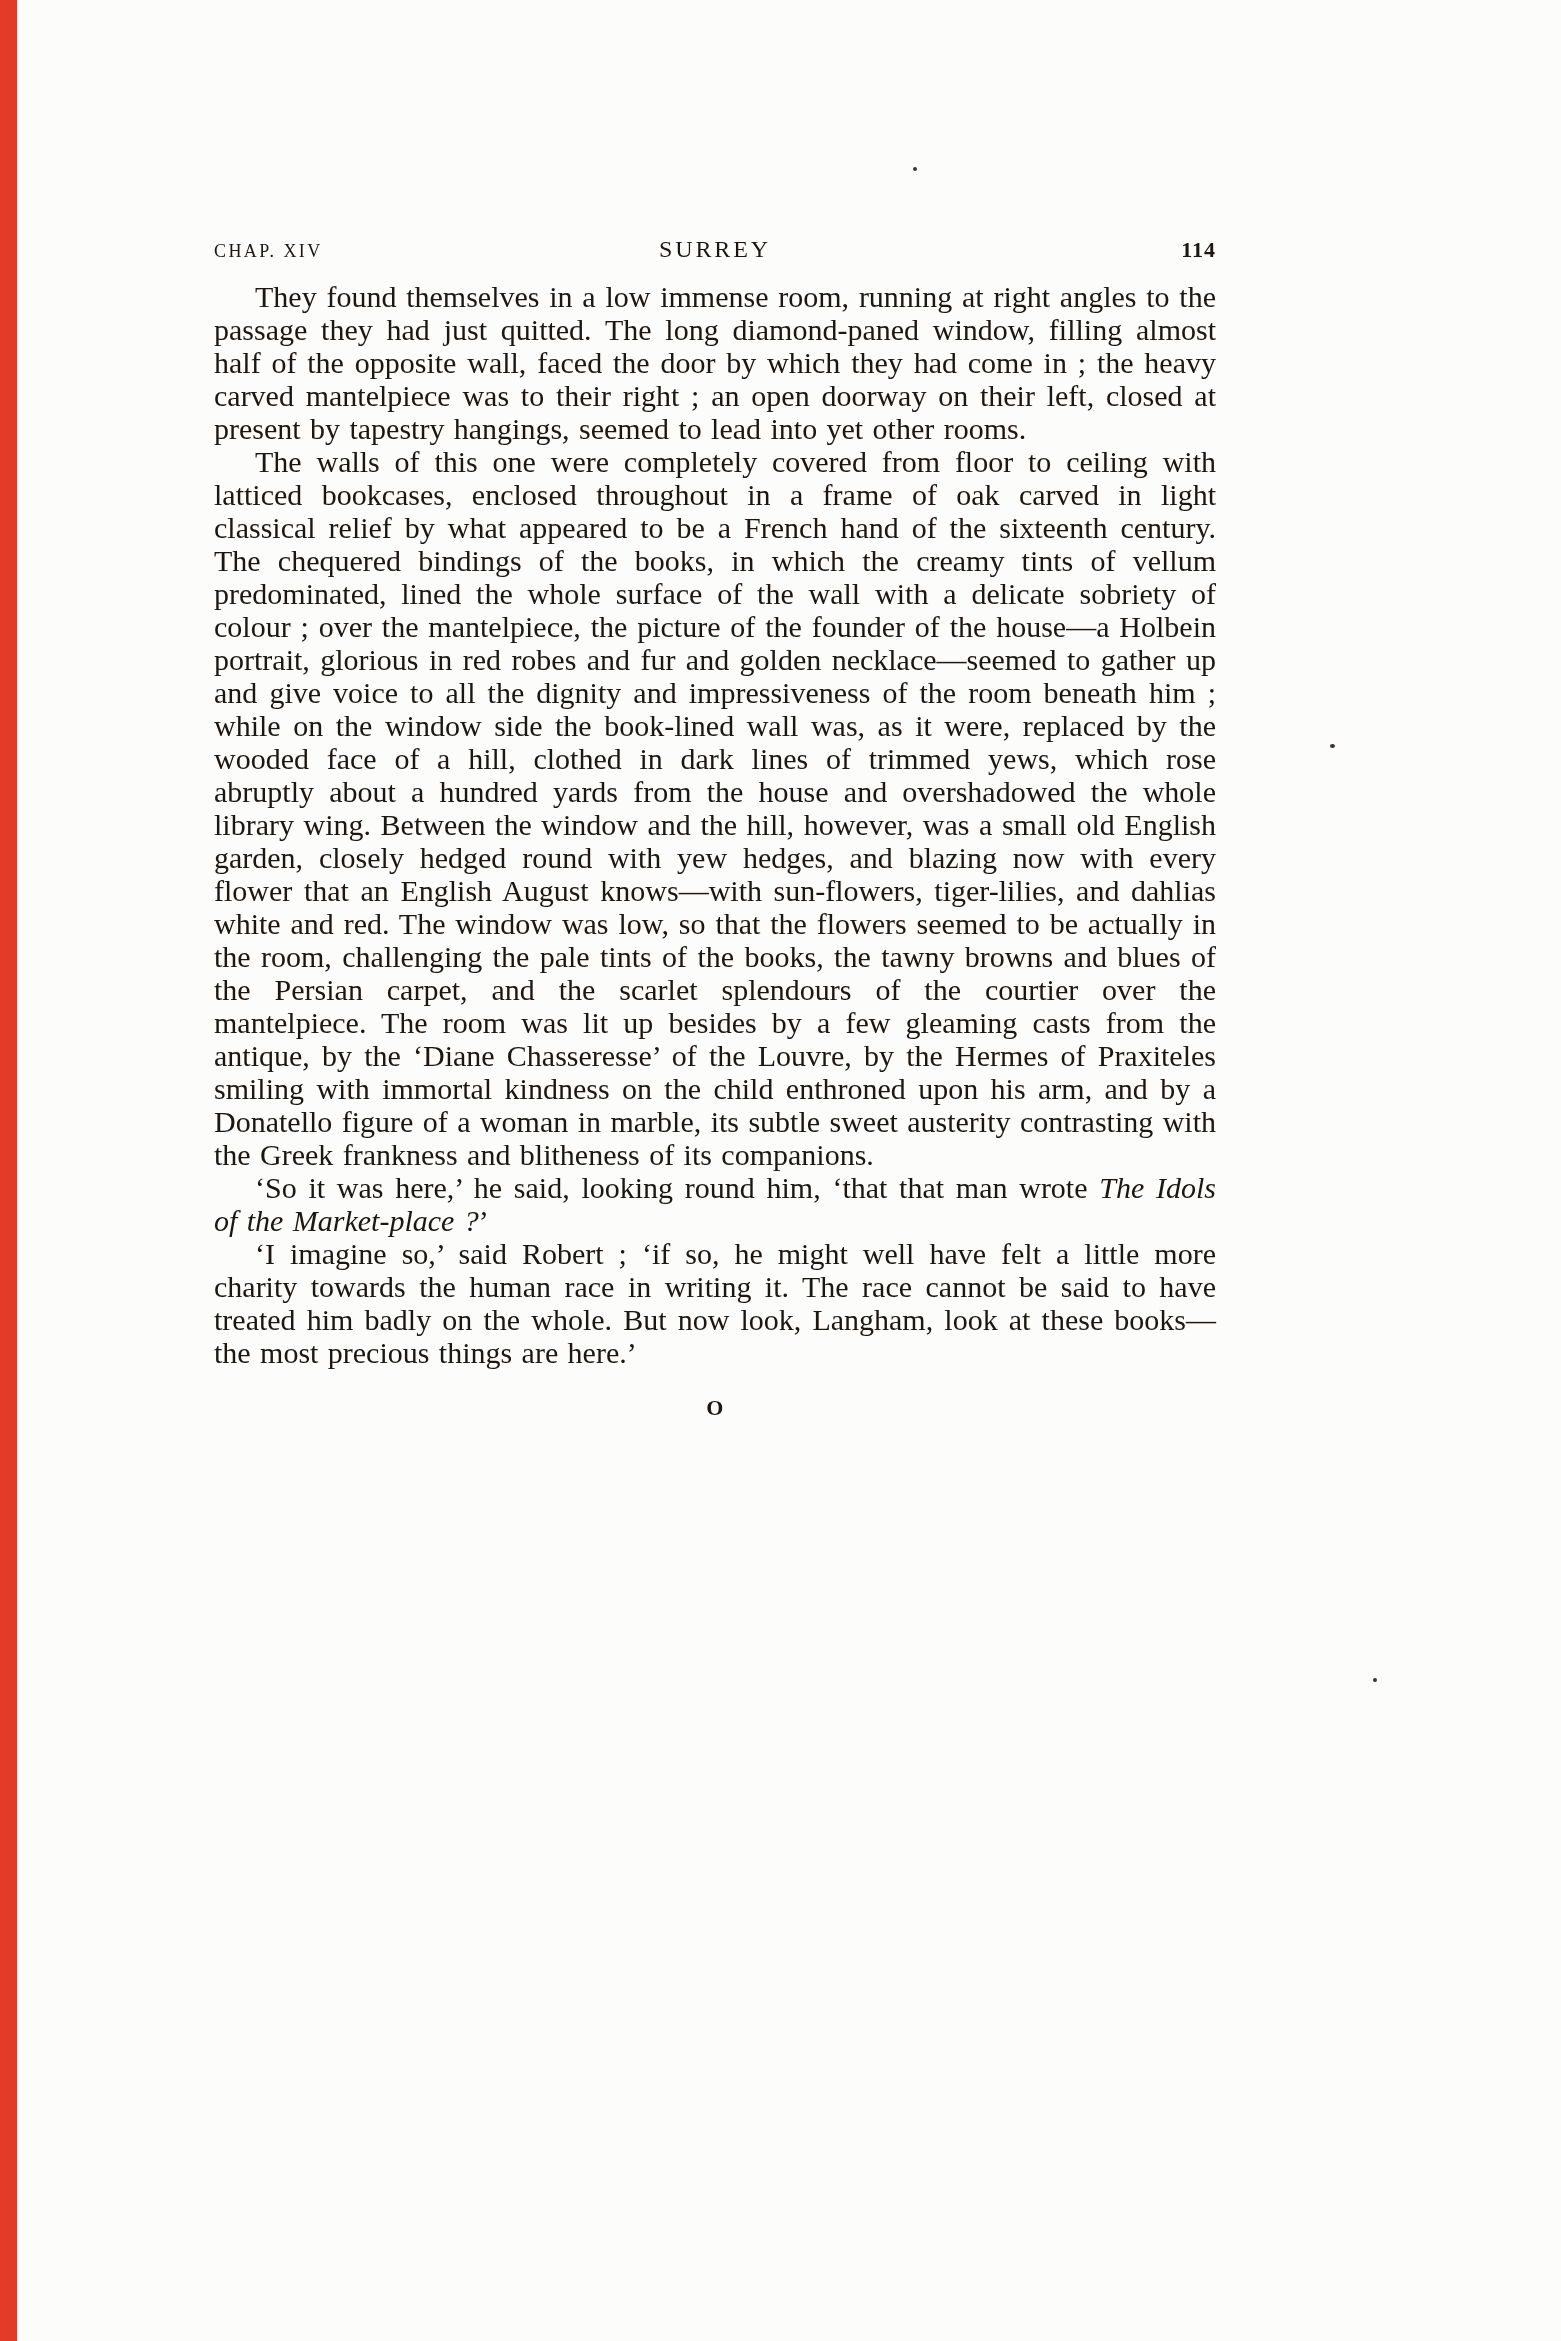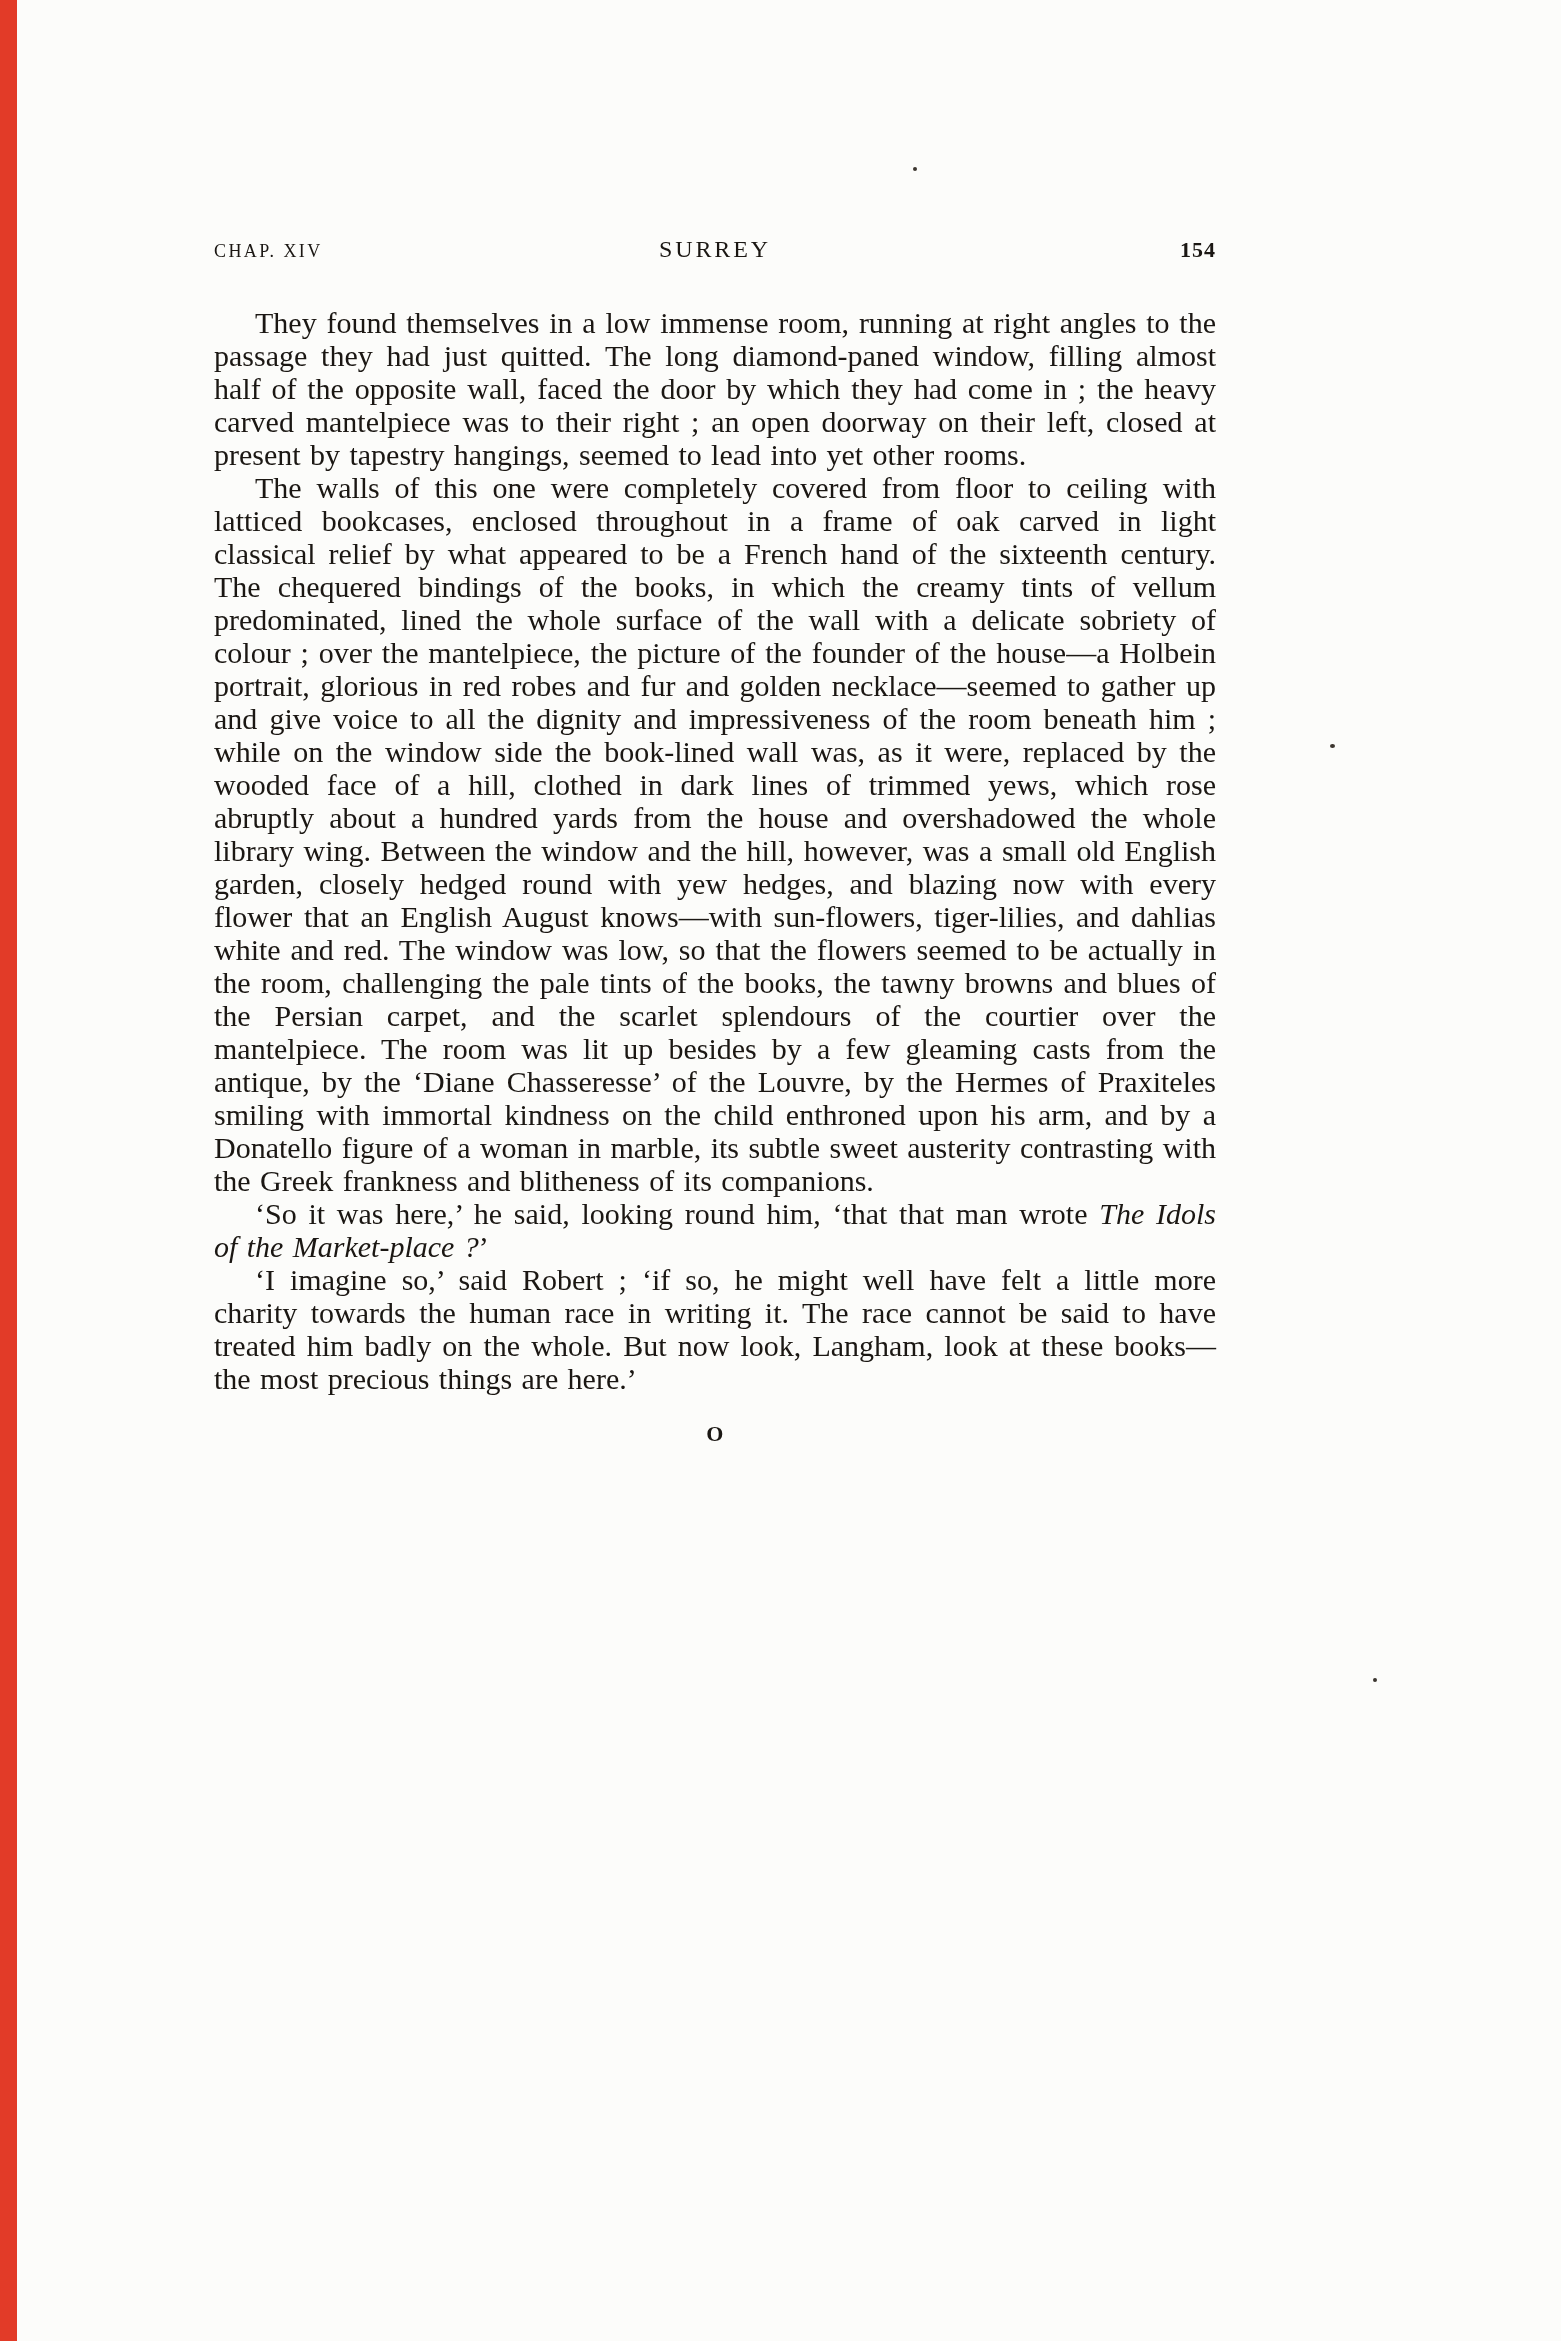--- a/index.html
+++ b/index.html
@@ -27,21 +27,21 @@
     position:absolute;
     left:214px;
     top:0;
     width:1002px;
   }
   .running-header{
     display:grid;
     grid-template-columns:1fr auto 1fr;
     align-items:baseline;
     padding-top:236px;
-    margin-bottom:43px;
+    margin-bottom:17px;
   }
   .running-header .chapter{
     justify-self:start;
     font-size:18px;
     letter-spacing:2.4px;
     font-weight:400;
   }
   .running-header .title{
     justify-self:center;
     font-size:24px;
@@ -91,21 +91,21 @@
 
 <div class="speck speck-1"></div>
 <div class="speck speck-2"></div>
 <div class="speck speck-3"></div>
 
 <div class="content">
 
   <div class="running-header">
     <span class="chapter">CHAP. XIV</span>
     <span class="title">SURREY</span>
-    <span class="pagenum">154</span>
+    <span class="pagenum">114</span>
   </div>
 
   <div class="body-text">
 
 
     <p>They found themselves in a low immense room, running at right angles to the passage they had just quitted.  The long diamond-paned window, filling almost half of the opposite wall, faced the door by which they had come in ; the heavy carved mantelpiece was to their right ; an open doorway on their left, closed at present by tapestry hangings, seemed to lead into yet other rooms.</p>
 
     <p>The walls of this one were completely covered from floor to ceiling with latticed bookcases, enclosed throughout in a frame of oak carved in light classical relief by what appeared to be a French hand of the sixteenth century.  The chequered bindings of the books, in which the creamy tints of vellum predominated, lined the whole surface of the wall with a delicate sobriety of colour ; over the mantelpiece, the picture of the founder of the house—a Holbein portrait, glorious in red robes and fur and golden necklace—seemed to gather up and give voice to all the dignity and impressiveness of the room beneath him ; while on the window side the book-lined wall was, as it were, replaced by the wooded face of a hill, clothed in dark lines of trimmed yews, which rose abruptly about a hundred yards from the house and overshadowed the whole library wing.  Between the window and the hill, however, was a small old English garden, closely hedged round with yew hedges, and blazing now with every flower that an English August knows—with sun-flowers, tiger-lilies, and dahlias white and red.  The window was low, so that the flowers seemed to be actually in the room, challenging the pale tints of the books, the tawny browns and blues of the Persian carpet, and the scarlet splendours of the courtier over the mantelpiece.  The room was lit up besides by a few gleaming casts from the antique, by the ‘Diane Chasseresse’ of the Louvre, by the Hermes of Praxiteles smiling with immortal kindness on the child enthroned upon his arm, and by a Donatello figure of a woman in marble, its subtle sweet austerity contrasting with the Greek frankness and blitheness of its companions.</p>
 
 

